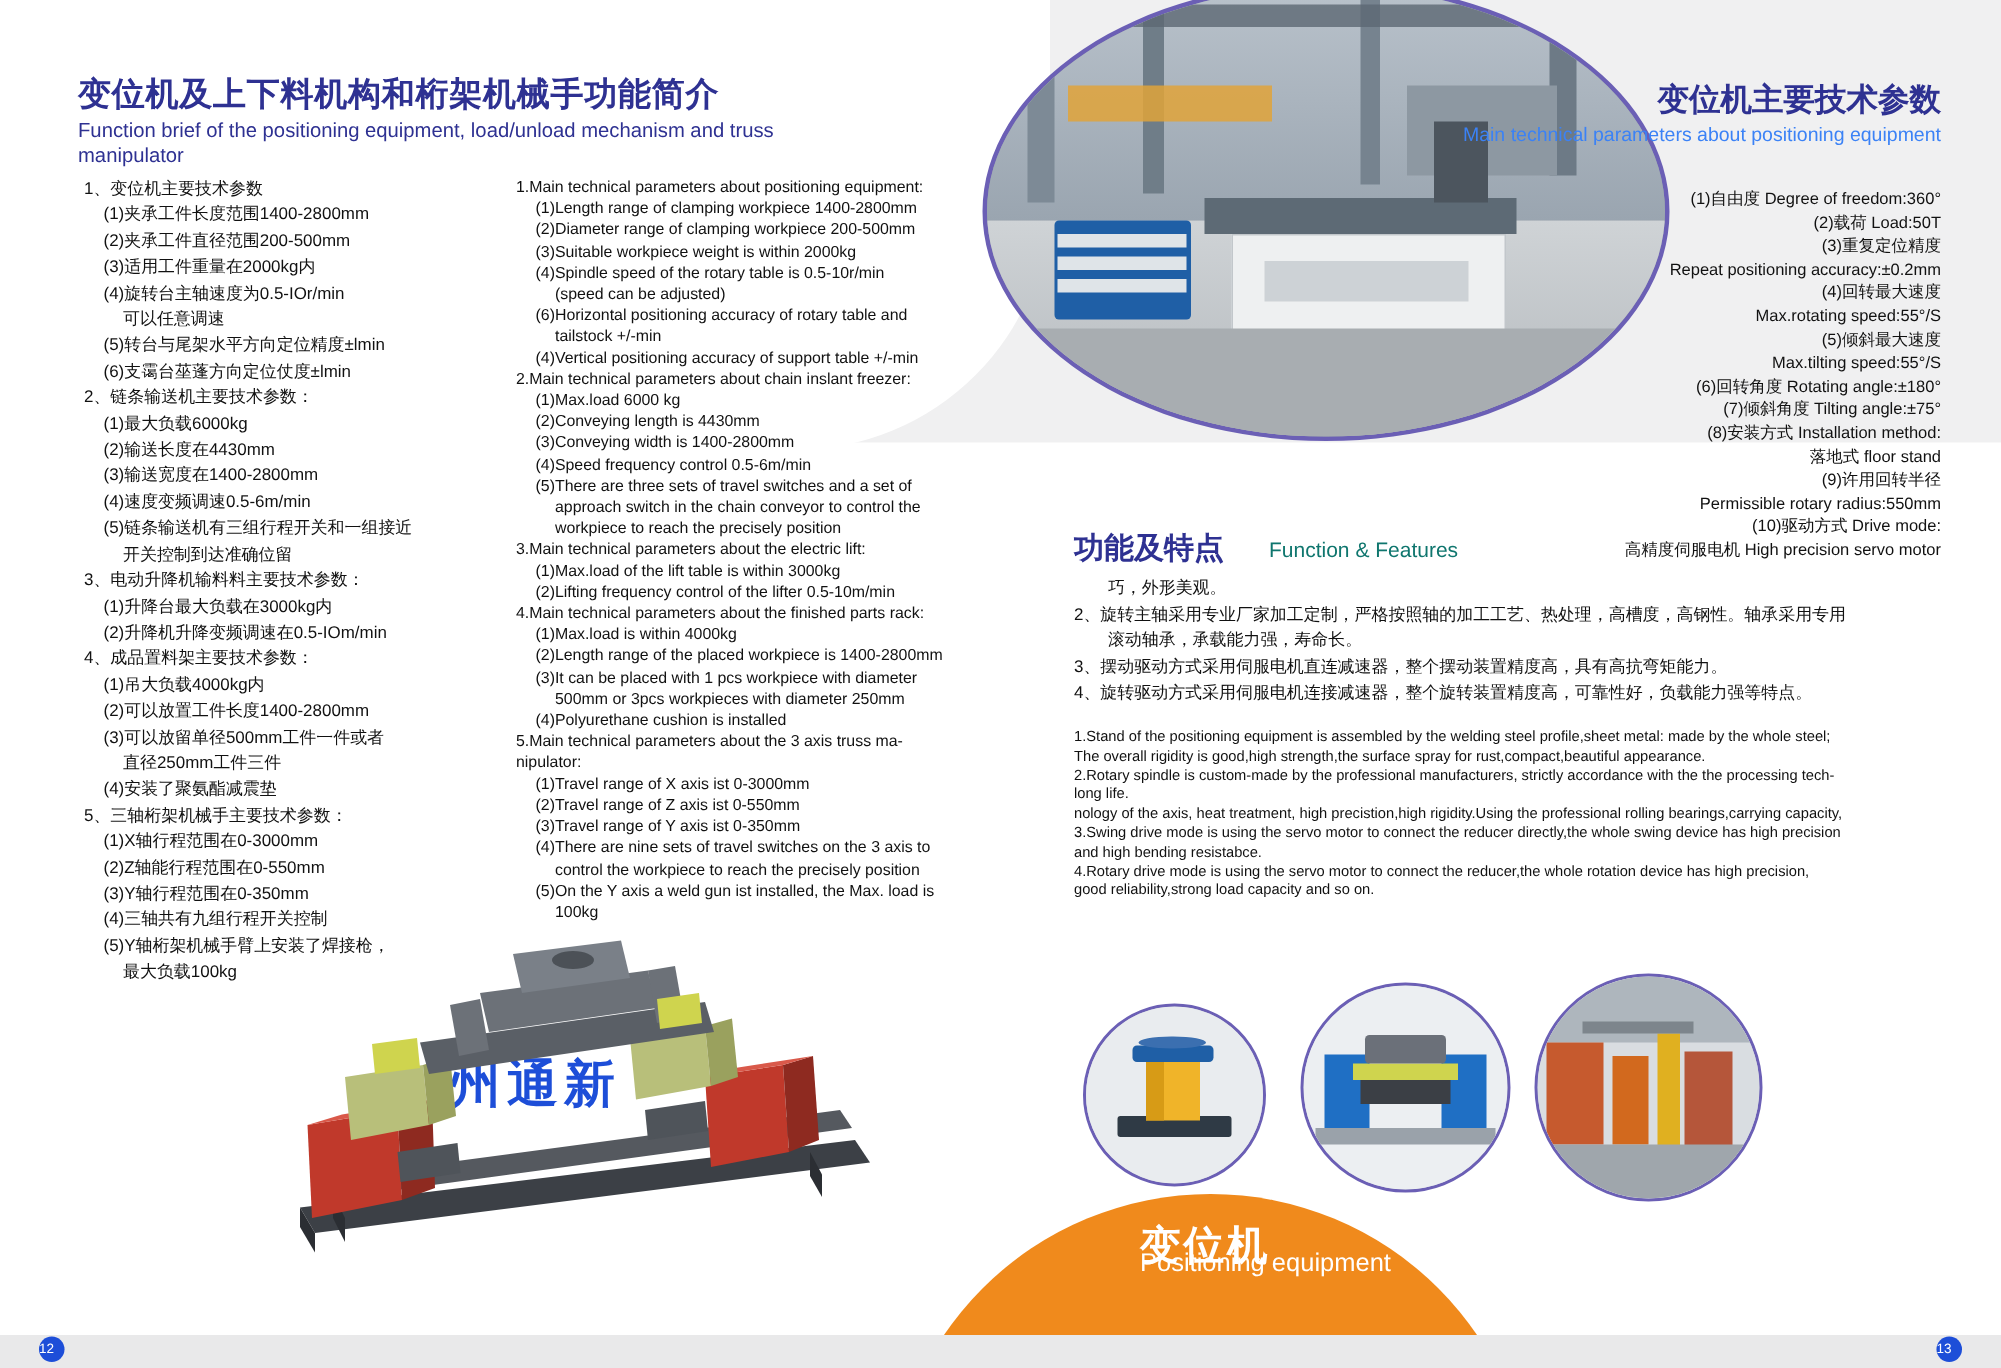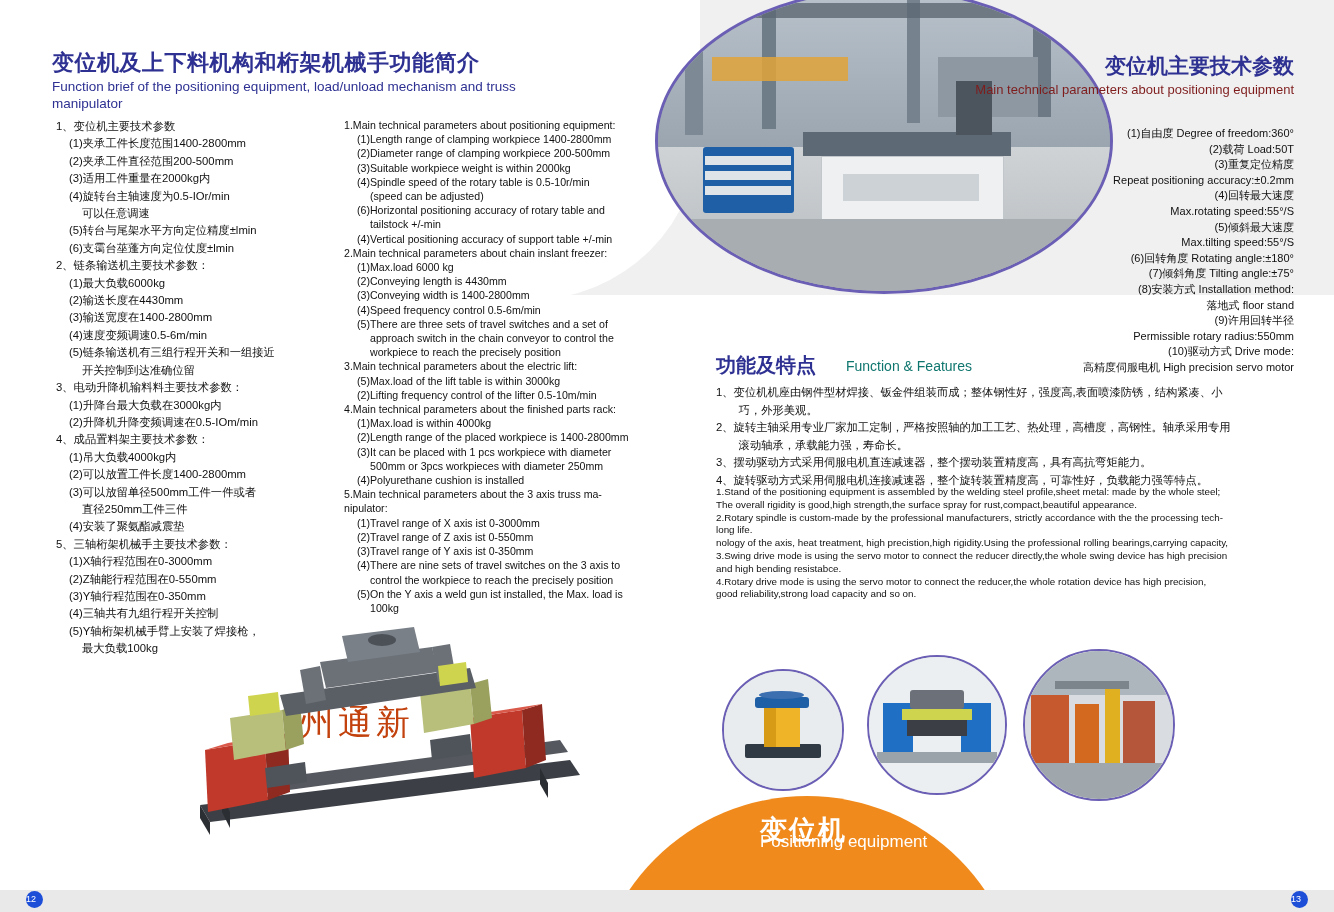--- a/index.html
+++ b/index.html
@@ -64,21 +64,21 @@
   .ind1{padding-left:13px;}
   .ind2{padding-left:26px;}
 
   
   .r-title-cn{
     position:absolute;right:40px;top:52px;width:480px;text-align:right;
     color:#2e3192;font-size:21px;font-weight:bold;
   }
   .r-title-en{
     position:absolute;right:40px;top:82px;width:480px;text-align:right;
-    color:#7f1d1d;font-size:13px;line-height:16px;
+    color:#3b82f6;font-size:13px;line-height:16px;
   }
   .r-params{
     position:absolute;right:40px;top:126px;width:500px;text-align:right;
     font-size:11px;line-height:15.6px;color:#111;
   }
   .r-params p{margin:0;}
 
   .feat-title-cn{
     position:absolute;left:716px;top:352px;
     color:#2e3192;font-size:20px;font-weight:bold;
@@ -123,22 +123,22 @@
     position:absolute;left:760px;top:812px;color:#ffffff;
     font-size:27px;font-weight:bold;letter-spacing:2px;
   }
   .cap-en{
     position:absolute;left:760px;top:832px;color:#ffffff;font-size:17px;
   }
 
   
   .machine{position:absolute;left:170px;top:600px;width:430px;height:250px;}
   .wm{
-    position:absolute;left:300px;top:700px;font-size:34px;color:#c2410c;
-    letter-spacing:4px;font-weight:normal;user-select:none;
+    position:absolute;left:300px;top:700px;font-size:34px;color:#1d4ed8;
+    letter-spacing:4px;font-weight:bold;user-select:none;
   }
 </style>
 </head>
 <body>
 
 <div class="page">
 
   <div class="bg-grey-right"></div>
   <div class="bg-white-fold"></div>
   <div class="bg-white-lower"></div>
@@ -215,21 +215,21 @@
       <p class="ind1">(4)Vertical positioning accuracy of support table +/-min</p>
       <p>2.Main technical parameters about chain inslant freezer:</p>
       <p class="ind1">(1)Max.load 6000 kg</p>
       <p class="ind1">(2)Conveying length is 4430mm</p>
       <p class="ind1">(3)Conveying width is 1400-2800mm</p>
       <p class="ind1">(4)Speed frequency control 0.5-6m/min</p>
       <p class="ind1">(5)There are three sets of travel switches and a set of</p>
       <p class="ind2">approach switch in the chain conveyor to control the</p>
       <p class="ind2">workpiece to reach the precisely position</p>
       <p>3.Main technical parameters about the electric lift:</p>
-      <p class="ind1">(5)Max.load of the lift table is within 3000kg</p>
+      <p class="ind1">(1)Max.load of the lift table is within 3000kg</p>
       <p class="ind1">(2)Lifting frequency control of the lifter 0.5-10m/min</p>
       <p>4.Main technical parameters about the finished parts rack:</p>
       <p class="ind1">(1)Max.load is within 4000kg</p>
       <p class="ind1">(2)Length range of the placed workpiece is 1400-2800mm</p>
       <p class="ind1">(3)It can be placed with 1 pcs workpiece with diameter</p>
       <p class="ind2">500mm or 3pcs workpieces with diameter 250mm</p>
       <p class="ind1">(4)Polyurethane cushion is installed</p>
       <p>5.Main technical parameters about the 3 axis truss ma-</p>
       <p>nipulator:</p>
       <p class="ind1">(1)Travel range of X axis ist 0-3000mm</p>
@@ -296,21 +296,20 @@
       <p>落地式 floor stand</p>
       <p>(9)许用回转半径</p>
       <p>Permissible rotary radius:550mm</p>
       <p>(10)驱动方式 Drive mode:</p>
       <p>高精度伺服电机 High precision servo motor</p>
     </div>
 
   <div class="feat-title-cn">功能及特点</div>
   <div class="feat-title-en">Function &amp; Features</div>
   <div class="feat-cn" id="feat-cn">
-      <p>1、变位机机座由钢件型材焊接、钣金件组装而成；整体钢性好，强度高,表面喷漆防锈，结构紧凑、小</p>
       <p>　　巧，外形美观。</p>
       <p>2、旋转主轴采用专业厂家加工定制，严格按照轴的加工工艺、热处理，高槽度，高钢性。轴承采用专用</p>
       <p>　　滚动轴承，承载能力强，寿命长。</p>
       <p>3、摆动驱动方式采用伺服电机直连减速器，整个摆动装置精度高，具有高抗弯矩能力。</p>
       <p>4、旋转驱动方式采用伺服电机连接减速器，整个旋转装置精度高，可靠性好，负载能力强等特点。</p>
     </div>
   <div class="feat-en" id="feat-en">
       <p>1.Stand of the positioning equipment is assembled by the welding steel profile,sheet metal: made by the whole steel;</p>
       <p>The overall rigidity is good,high strength,the surface spray for rust,compact,beautiful appearance.</p>
       <p>2.Rotary spindle is custom-made by the professional manufacturers, strictly accordance with the the processing tech-</p>

